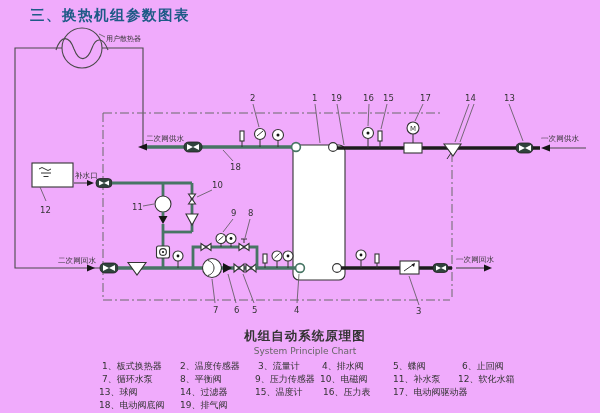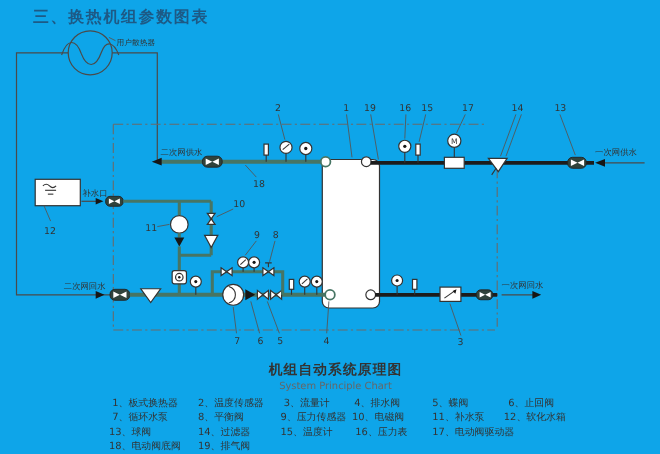--- a/index.html
+++ b/index.html
@@ -1,18 +1,18 @@
 <!DOCTYPE html>
 <html><head>
 <meta charset="utf-8">
 <style>
   html,body{margin:0;padding:0;background:#e9e9e6;}
   .stage{
     width:600px;height:413px;position:relative;margin:0 auto;
-    background:#0ea5e9;overflow:hidden;
+    background:#f0abfc;overflow:hidden;
     font-family:"DejaVu Sans","Liberation Sans",sans-serif;
   }
   svg{position:absolute;left:0;top:0;}
   text{font-family:"DejaVu Sans","Liberation Sans",sans-serif;fill:#222;}
   .title{font-size:14.5px;font-weight:bold;fill:#1d5a86;letter-spacing:1.5px;}
   .flow{font-size:7.6px;fill:#333;}
   .small{font-size:7px;fill:#333;}
   .callout{font-size:8.5px;fill:#333;}
   .cn-footer{font-size:12.5px;font-weight:bold;fill:#333;letter-spacing:1px;}
   .en-footer{font-size:9px;fill:#666;}

